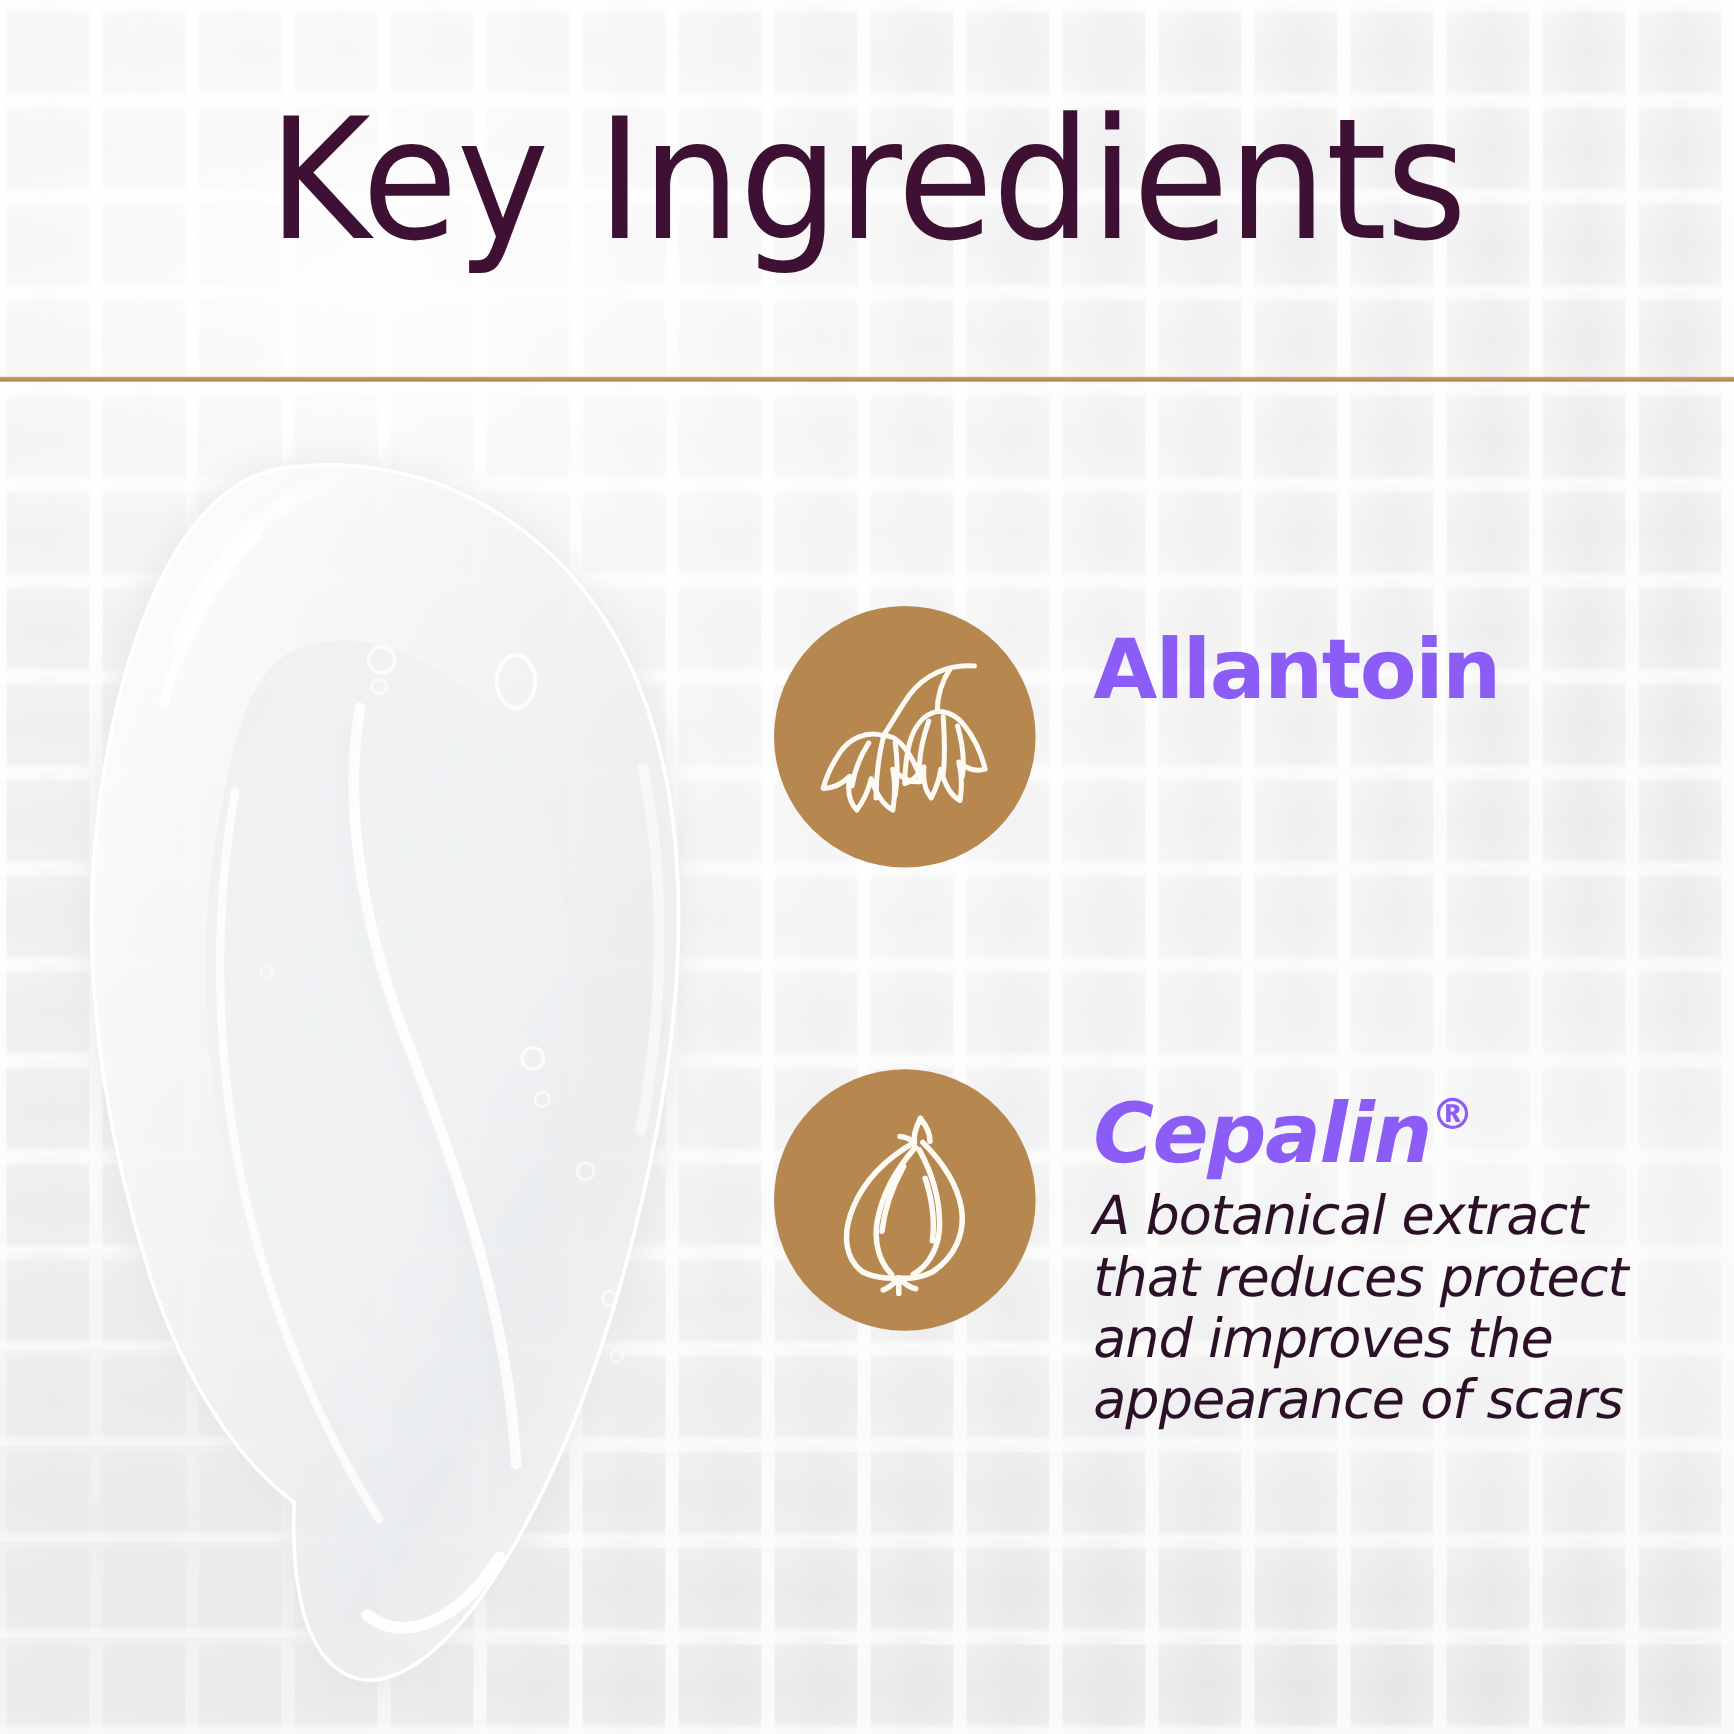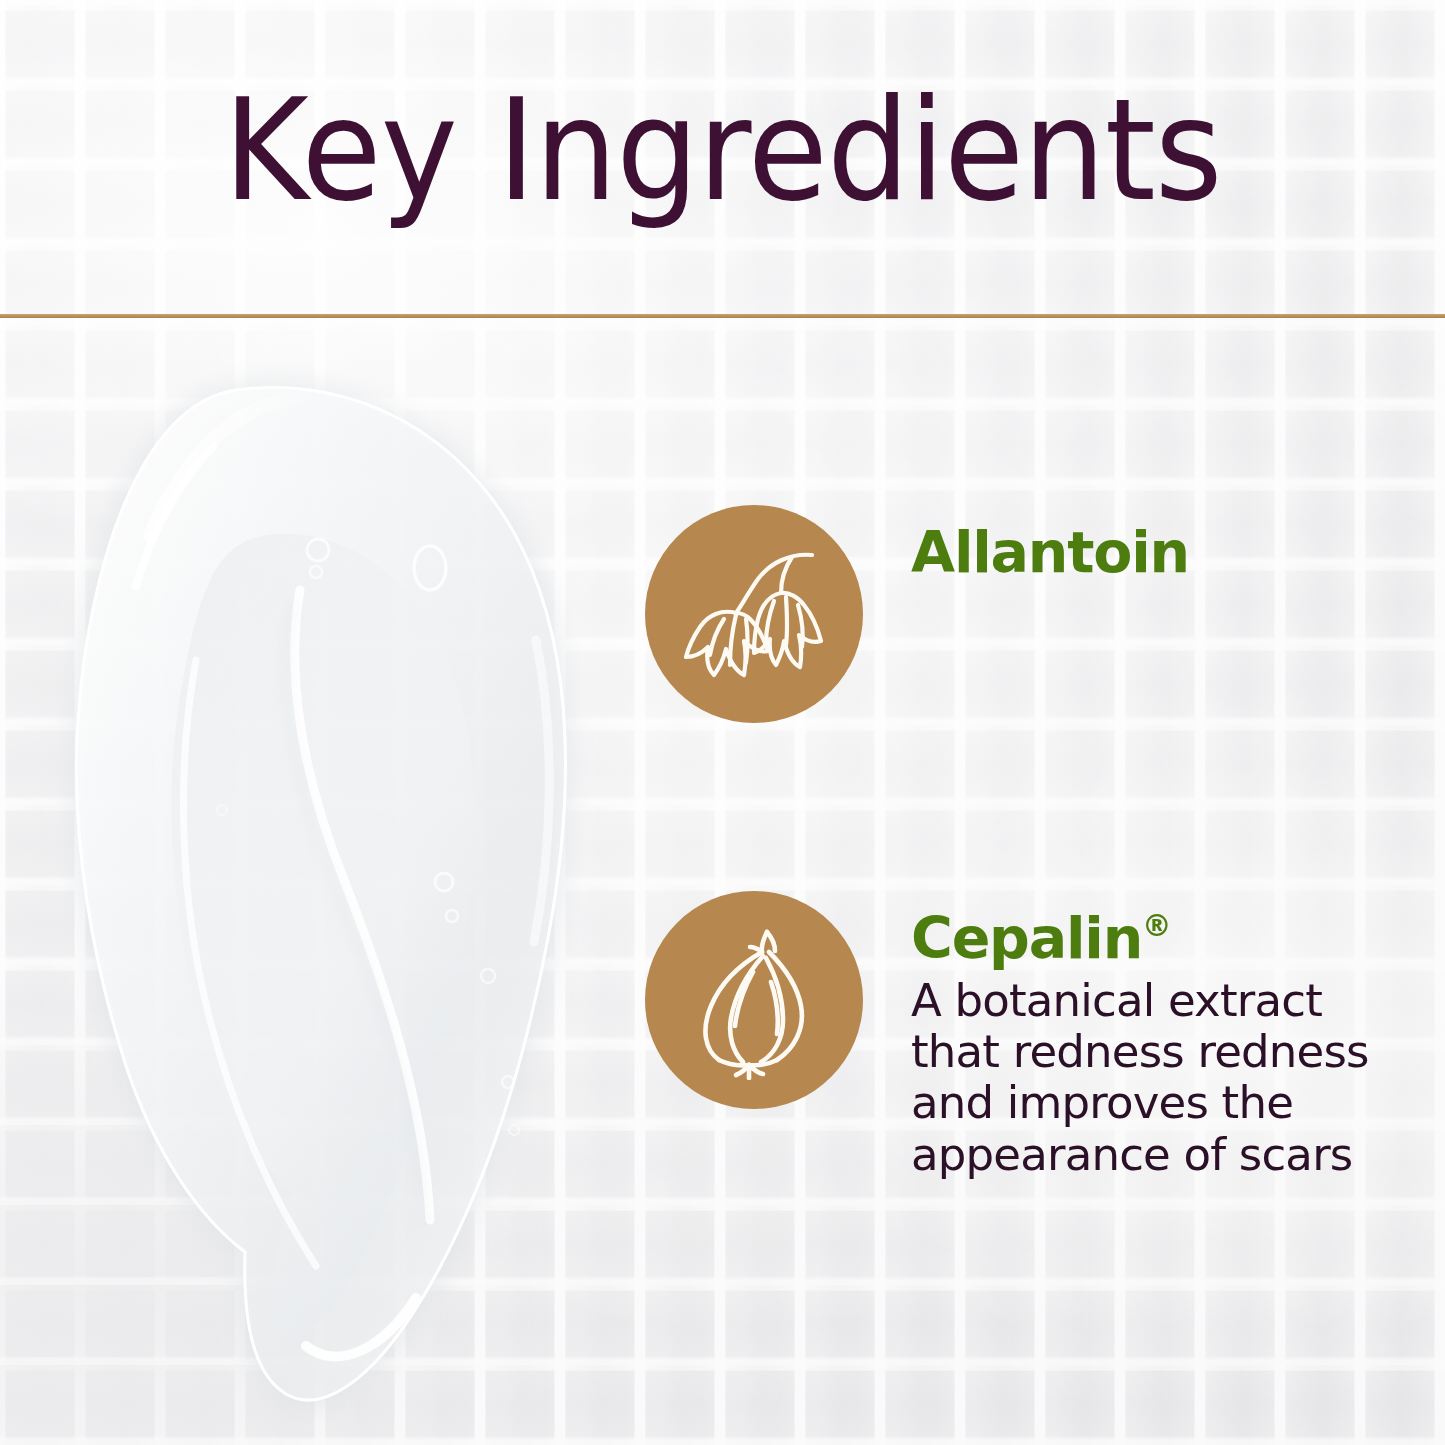--- a/index.html
+++ b/index.html
@@ -121,42 +121,42 @@
     position: absolute;
     left: 645px;
     top: 505px;
     width: 760px;
   }
   .ingredient-row {
     display: flex;
     align-items: flex-start;
     gap: 48px;
   }
-  .ingredient-row + .ingredient-row { margin-top: 168px; }
+  .ingredient-row + .ingredient-row { margin-top: 168px; font-style: italic; }
 
   .badge {
     flex: 0 0 auto;
     width: 218px;
     height: 218px;
     border-radius: 50%;
     background: #b6874f;
     display: flex;
     align-items: center;
     justify-content: center;
   }
   .badge svg { display: block; }
 
   .ing-text { padding-top: 18px; }
   .ing-name {
     font-family: "DejaVu Sans", sans-serif;
-    font-size: 57px;
+    font-size: 69px;
     font-weight: 700;
     line-height: 1.05;
     letter-spacing: -1.2px;
-    color: #4d7c0f;
+    color: #8b5cf6;
     margin: 0 0 6px 0;
     white-space: nowrap;
   }
   .ing-name .reg {
     font-size: 0.52em;
     vertical-align: 0.75em;
     font-weight: 700;
     letter-spacing: 0;
   }
   .ing-desc {
@@ -313,20 +313,20 @@
 
             <path d="M70 145 C66 150 62 153 57 155"></path>
             <path d="M70 145 C70 151 70 155 70 158"></path>
             <path d="M70 145 C75 150 79 153 84 154"></path>
           </svg>
         </span>
       </div>
       <div class="ing-text">
         <h2 class="ing-name"><span>Cepalin</span><span class="reg">®</span></h2>
         <p class="ing-desc">A botanical extract
-that redness redness
+that reduces protect
 and improves the
 appearance of scars</p>
       </div>
     </div>
 
   </div>
 </div>
 
 </body></html>

